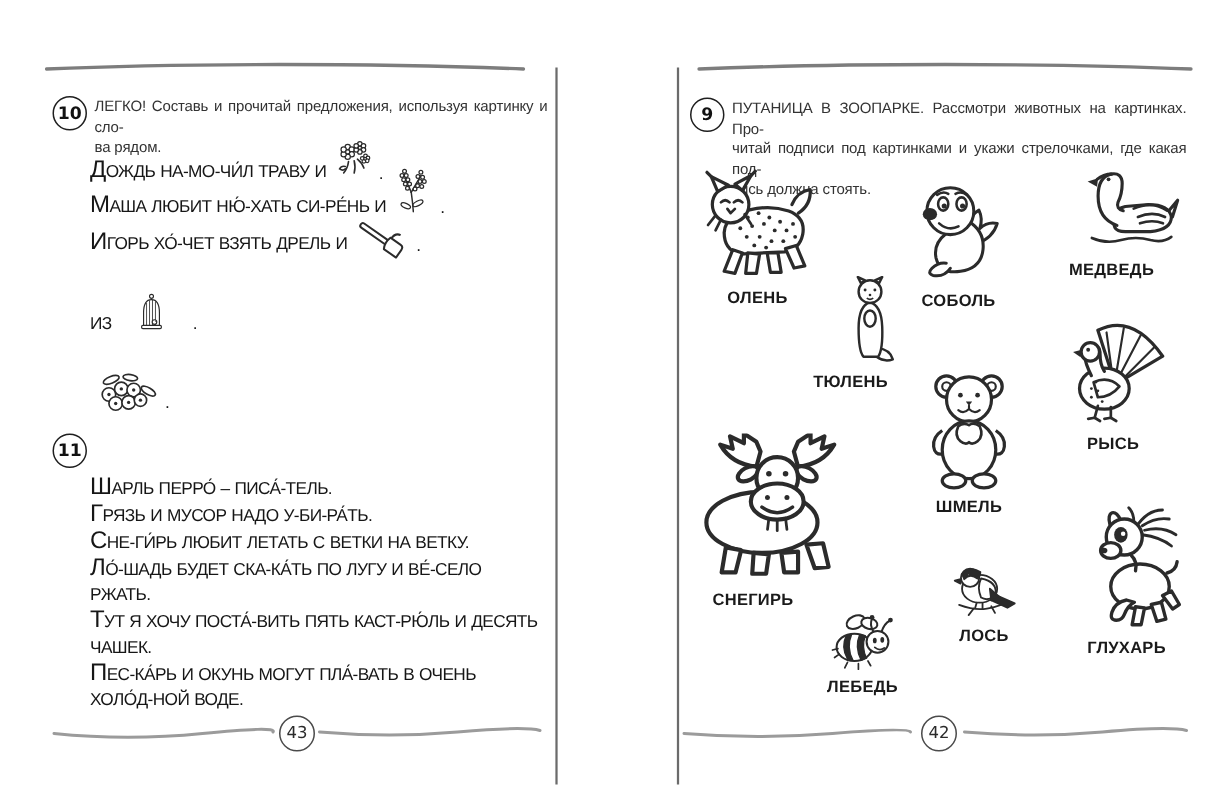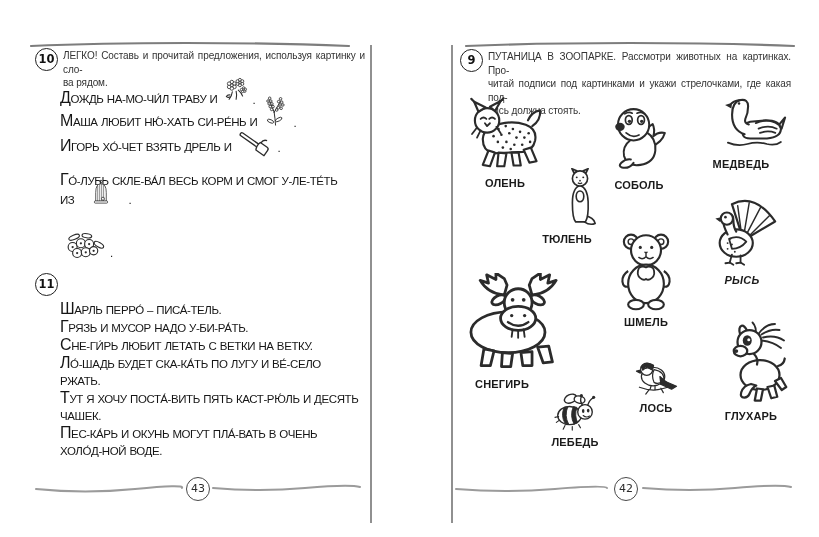--- a/index.html
+++ b/index.html
@@ -1,19 +1,19 @@
 <!DOCTYPE html>
 <html><head>
 <meta charset="utf-8">
 <style>
   html,body{margin:0;padding:0;background:#fff;}
   .book{position:relative;width:819px;height:537px;background:#fff;overflow:hidden;
         font-family:"Liberation Sans",sans-serif;color:#1c1c1c;}
   svg.frame{position:absolute;left:0;top:0;width:819px;height:537px;pointer-events:none;}
-  .page{position:absolute;top:33px;height:480px;}
+  .page{position:absolute;top:49px;height:480px;}
   .page.left{left:30px;width:341px;}
   .page.right{left:452px;width:343px;}
 
   .num-circle{position:absolute;width:21px;height:21px;border:1.5px solid #1f1f1f;border-radius:50%;
       text-align:center;line-height:21px;font-size:11.5px;font-weight:bold;color:#111;
       font-family:"DejaVu Sans",sans-serif;background:#fff;}
   .ins{position:absolute;font-size:10px;line-height:13.5px;color:#333;letter-spacing:-0.1px;}
   .ins-line{text-align:justify;text-align-last:justify;}
   .ins-line.last{text-align-last:left;}
 
@@ -44,21 +44,21 @@
   .fig svg{display:block;}
   .lbl{text-align:center;font-weight:bold;font-size:11px;letter-spacing:.2px;margin-top:5px;
        white-space:nowrap;color:#1a1a1a;}
   .a-lynx{left:11px;top:63px;width:84px;}         .a-lynx .fig{height:76px;}  .a-lynx svg{width:84px;height:76px;}
   .a-seal{left:151px;top:65px;width:72px;}        .a-seal .fig{height:76px;}  .a-seal svg{width:68px;height:74px;}
   .a-swan{left:264px;top:56px;width:74px;}        .a-swan .fig{height:62px;}  .a-swan svg{width:72px;height:60px;}
   .a-swan .lbl{position:relative;left:-12px;margin-top:7px;}
   .a-sable{left:96px;top:133px;width:64px;}       .a-sable .fig{height:62px;} .a-sable svg{width:38px;height:60px;}
   .a-sable .lbl{position:relative;left:-13px;}
   .a-bear{left:158px;top:196px;width:72px;}       .a-bear .fig{height:82px;}  .a-bear svg{width:64px;height:80px;}
-  .a-capercaillie{left:252px;top:162px;width:76px;font-style:italic;}.a-capercaillie .fig{height:74px;} .a-capercaillie svg{width:72px;height:72px;}
+  .a-capercaillie{left:252px;top:162px;width:76px;}.a-capercaillie .fig{height:74px;} .a-capercaillie svg{width:72px;height:72px;}
   .a-moose{left:6px;top:238px;width:124px;}       .a-moose .fig{height:102px;}.a-moose svg{width:122px;height:100px;}
   .a-moose .lbl{position:relative;left:-18px;}
   .a-bullfinch{left:176px;top:322px;width:56px;}  .a-bullfinch .fig{height:42px;} .a-bullfinch svg{width:54px;height:40px;}
   .a-bee{left:94px;top:356px;width:58px;}         .a-bee .fig{height:42px;}   .a-bee svg{width:52px;height:40px;}
   .a-deer{left:259px;top:286px;width:80px;}       .a-deer .fig{height:86px;}  .a-deer svg{width:76px;height:84px;}
 
   .pagenum{position:absolute;width:22px;height:22px;border:1.2px solid #4a4a4a;border-radius:50%;
       background:#fff;text-align:center;line-height:22px;font-size:11px;color:#2b2b2b;
       font-family:"DejaVu Sans",sans-serif;}
   #pn-left{left:186px;top:477px;}
@@ -144,21 +144,20 @@
                 <circle cx="56" cy="58" r="4.5"></circle>
               </g>
             </svg></span><span class="txt">.</span></div>
         <div class="sline l2"><span class="txt"><span class="cap">И</span>ГОРЬ ХО́-ЧЕТ ВЗЯТЬ ДРЕЛЬ И</span><span class="ic ic-hammer"><svg viewBox="0 0 100 78">
               <g transform="rotate(35 50 40)" fill="#fff" stroke="#2b2b2b" stroke-width="3.5" stroke-linejoin="round">
                 <rect x="4" y="36" width="58" height="9" rx="4"></rect>
                 <path d="M60,30 l22,0 q6,0 6,7 l0,16 l-26,0 q-6,-10 -2,-23 z"></path>
                 <path d="M62,30 q0,-12 10,-14" fill="none"></path>
               </g>
             </svg></span><span class="txt">.</span></div>
-        <div class="sline l3"><span class="txt"><span class="cap">Г</span>О́-ЛУБЬ СКЛЕ-ВА́Л ВЕСЬ КОРМ И СМОГ У-ЛЕ-ТЕ́ТЬ</span></div>
         <div class="sline l4"><span class="txt">ИЗ</span><span class="ic ic-cage"><svg viewBox="0 0 100 124">
               <g fill="#fff" stroke="#2b2b2b" stroke-width="3.5" stroke-linejoin="round">
                 <circle cx="50" cy="10" r="6" fill="none"></circle>
                 <path d="M26,60 Q26,20 50,20 Q74,20 74,60 L74,100 L26,100 Z"></path>
                 <path d="M35,30 V100 M44,22 V100 M53,21 V100 M62,25 V100" fill="none" stroke-width="2.5"></path>
                 <circle cx="59" cy="88" r="7"></circle>
                 <rect x="20" y="98" width="60" height="10" rx="4"></rect>
               </g>
               <circle cx="62" cy="86" r="1.5" fill="#2b2b2b"></circle>
             </svg></span><span class="txt">.</span></div>

